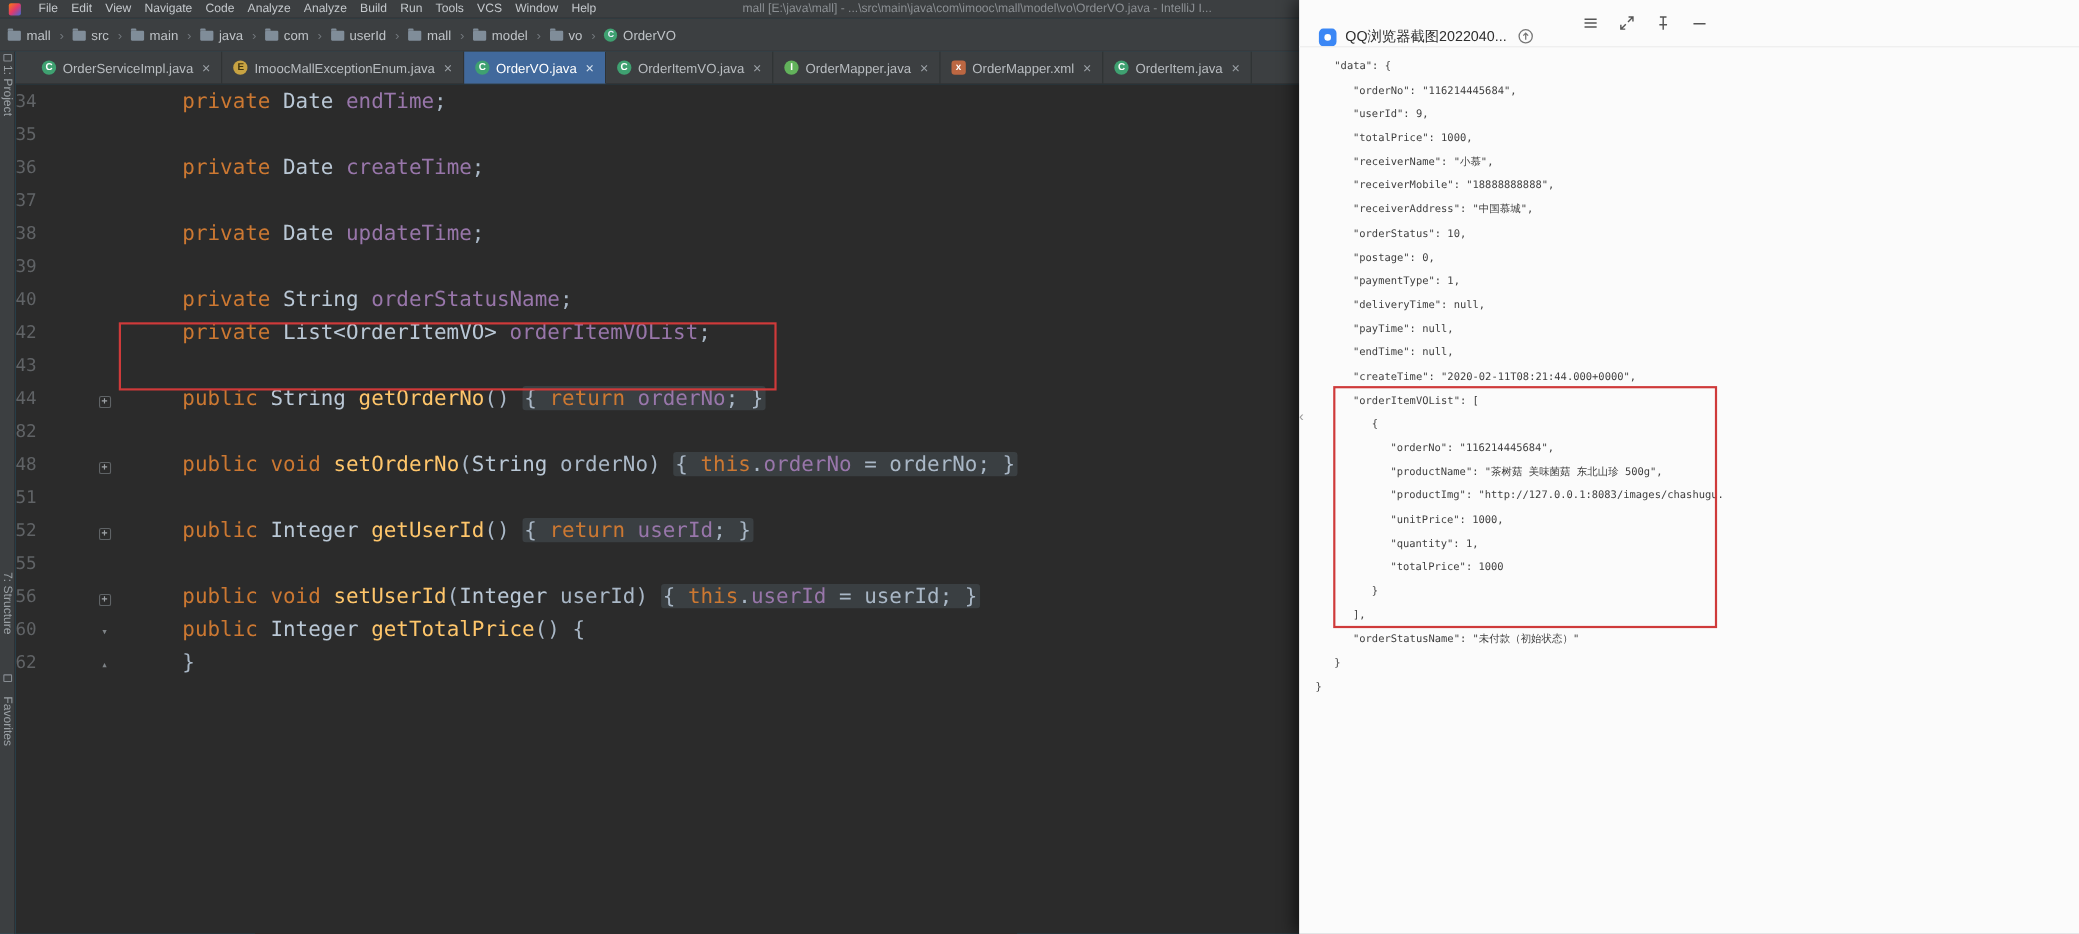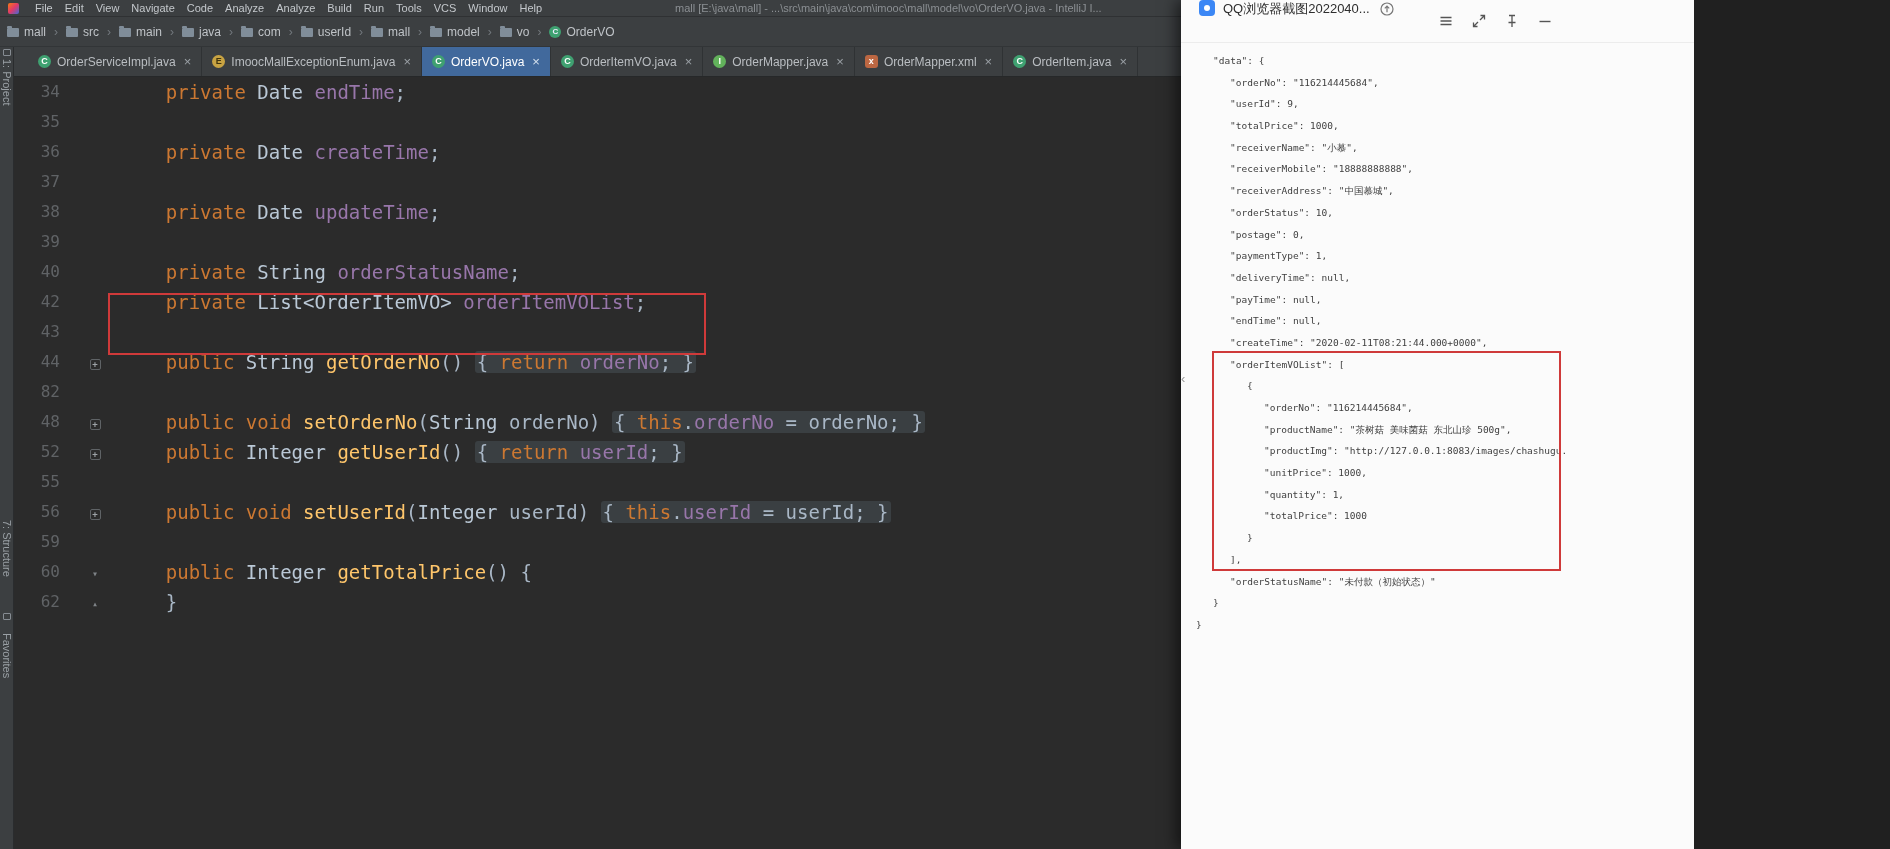--- a/index.html
+++ b/index.html
@@ -1,17 +1,17 @@
 <!DOCTYPE html>
 <html style="--keyword: #cc7832; --field: #9876aa; --method: #ffc66b; --annotation: #cf3a3a; --active-tab: #41699c;"><head>
 <meta charset="utf-8">
 <style>
 *{margin:0;padding:0;box-sizing:border-box}
 html,body{background:#202020}
-.app{position:relative;width:1694px;height:849px;overflow:hidden;background:#0ea5e9;font-family:"Liberation Sans",sans-serif}
+.app{position:relative;width:1890px;height:849px;overflow:hidden;background:#0ea5e9;font-family:"Liberation Sans",sans-serif}
 
 
 .menubar{position:relative;z-index:2;display:flex;align-items:center;height:17px;background:#3c3f41;border-bottom:1px solid #2f3133;padding-left:5px;font-size:11px;color:#c4c8cc}
 .ide-icon{width:11px;height:11px;border-radius:2px;margin:0 10px 0 3px;background:linear-gradient(135deg,#f97a12 0%,#e1396c 50%,#3f6ad8 100%)}
 .menu-item{padding:0 6px;cursor:default;white-space:nowrap}
 .win-title{position:absolute;left:675px;top:2px;font-size:11px;color:#8b8f93;white-space:nowrap}
 
 
 .navbar{display:flex;align-items:center;height:30px;background:#3c3f41;border-bottom:1px solid #323537;padding-left:4px;font-size:12px;color:#bfc3c7;gap:3px}
 .crumb{display:inline-flex;align-items:center;gap:5px;padding:2px 3px}
@@ -35,38 +35,38 @@
 .fi-class{background:#3fa171}
 .fi-enum{background:#c8a342;color:#40350f}
 .fi-interface{background:#62b25b}
 .fi-xml{background:#bc6742;border-radius:3px}
 .tab-close{color:#9ba1a6;font-size:13px;margin-left:2px}
 .tab.active .tab-close{color:#d6e2ee}
 
 
 .editor{flex:1;background:#2b2b2b;overflow:hidden;position:relative}
 .code-row{display:flex;height:30px;line-height:30px;font-family:"DejaVu Sans Mono",monospace}
-.gut{width:56px;flex:none;text-align:right;padding-right:10px;font-size:16px;color:#606366}
+.gut{width:56px;flex:none;text-align:left;padding-right:10px;font-size:16px;color:#606366}
 .foldcol{width:50px;flex:none;text-align:center}
 .fm-closed{display:inline-block;width:11px;height:11px;margin-top:9px;border:1px solid #5f6366;border-radius:2px;color:#9da2a6;font:bold 9px/9px "DejaVu Sans Mono",monospace}
 .fm-open,.fm-end{color:#7e8387;font-size:10px;line-height:30px}
 .code{white-space:pre;font-size:19px;color:#a9b7c6}
 .tk-kw{color:var(--keyword,#cc7832)}
 .tk-ty{color:#bac8d6}
 .tk-fd{color:var(--field,#9876aa)}
 .tk-mt{color:var(--method,#ffc66b)}
 .tk-pl{color:#a9b7c6}
 .tk-fold{background:#3a3f42;border-radius:3px;padding:0 2px}
 
 
 .redbox{position:absolute;border:2px solid var(--annotation,#cf3a3a);z-index:4;pointer-events:none}
 
 
 .panel{position:absolute;left:1181px;top:0;width:709px;height:849px;background:#fbfbfb;z-index:10;box-shadow:-5px 0 14px rgba(0,0,0,.55)}
-.panel-titlebar{position:relative;display:flex;align-items:flex-start;height:42px;padding-left:18px;gap:8px}
+.panel-titlebar{position:relative;display:flex;align-items:flex-end;height:42px;padding-left:18px;gap:8px}
 .viewer-icon{width:16px;height:16px;border-radius:4px;background:#3b87f5;position:relative;flex:none}
 .viewer-icon::after{content:"";position:absolute;left:5px;top:5px;width:6px;height:6px;border-radius:50%;background:#fff}
 .viewer-title{font-size:13px;color:#2e2e2e;white-space:nowrap}
 .icon-btn{display:inline-flex;align-items:center;justify-content:center;width:18px;height:18px;cursor:default}
 .title-icons{position:absolute;left:256px;top:0;height:42px;display:flex;align-items:center;gap:15px}
 .panel-body{position:absolute;left:0;top:42px;right:0;bottom:0;border-top:1px solid #ececec;padding-top:7px}
 .json-clip{width:386px;overflow:hidden}
 .json-line{font-family:"DejaVu Sans Mono",monospace;font-size:9.5px;line-height:21.7px;height:21.7px;color:#3f3f3f;white-space:pre}
 .panel-handle{position:absolute;left:0;top:366px;color:#9b9b9b;font-size:13px;line-height:26px}
 </style>
@@ -249,38 +249,38 @@
               <span class="gut">82</span>
               <span class="foldcol"></span>
               <span class="code"></span>
             </div>
             <div class="code-row">
               <span class="gut">48</span>
               <span class="foldcol"><span class="fm-closed">+</span></span>
               <span class="code">    <span class="tk-kw">public</span><span class="tk-pl"> </span><span class="tk-kw">void</span><span class="tk-pl"> </span><span class="tk-mt">setOrderNo</span><span class="tk-pl">(</span><span class="tk-ty">String</span><span class="tk-pl"> orderNo) </span><span class="tk-fold"><span class="tk-pl">{ </span><span class="tk-kw">this</span><span class="tk-pl">.</span><span class="tk-fd">orderNo</span><span class="tk-pl"> = orderNo; }</span></span></span>
             </div>
             <div class="code-row">
+              <span class="gut">51</span>
+              <span class="foldcol"></span>
+              <span class="code"></span>
+            </div>
+            <div class="code-row">
               <span class="gut">52</span>
               <span class="foldcol"><span class="fm-closed">+</span></span>
               <span class="code">    <span class="tk-kw">public</span><span class="tk-pl"> </span><span class="tk-ty">Integer</span><span class="tk-pl"> </span><span class="tk-mt">getUserId</span><span class="tk-pl">() </span><span class="tk-fold"><span class="tk-pl">{ </span><span class="tk-kw">return</span><span class="tk-pl"> </span><span class="tk-fd">userId</span><span class="tk-pl">; }</span></span></span>
             </div>
             <div class="code-row">
               <span class="gut">55</span>
               <span class="foldcol"></span>
               <span class="code"></span>
             </div>
             <div class="code-row">
               <span class="gut">56</span>
               <span class="foldcol"><span class="fm-closed">+</span></span>
               <span class="code">    <span class="tk-kw">public</span><span class="tk-pl"> </span><span class="tk-kw">void</span><span class="tk-pl"> </span><span class="tk-mt">setUserId</span><span class="tk-pl">(</span><span class="tk-ty">Integer</span><span class="tk-pl"> userId) </span><span class="tk-fold"><span class="tk-pl">{ </span><span class="tk-kw">this</span><span class="tk-pl">.</span><span class="tk-fd">userId</span><span class="tk-pl"> = userId; }</span></span></span>
-            </div>
-            <div class="code-row">
-              <span class="gut">59</span>
-              <span class="foldcol"></span>
-              <span class="code"></span>
             </div>
             <div class="code-row">
               <span class="gut">60</span>
               <span class="foldcol"><span class="fm-open">▾</span></span>
               <span class="code">    <span class="tk-kw">public</span><span class="tk-pl"> </span><span class="tk-ty">Integer</span><span class="tk-pl"> </span><span class="tk-mt">getTotalPrice</span><span class="tk-pl">() {</span></span>
             </div>
             <div class="code-row">
               <span class="gut">62</span>
               <span class="foldcol"><span class="fm-end">▴</span></span>
               <span class="code">    <span class="tk-pl">}</span></span>

